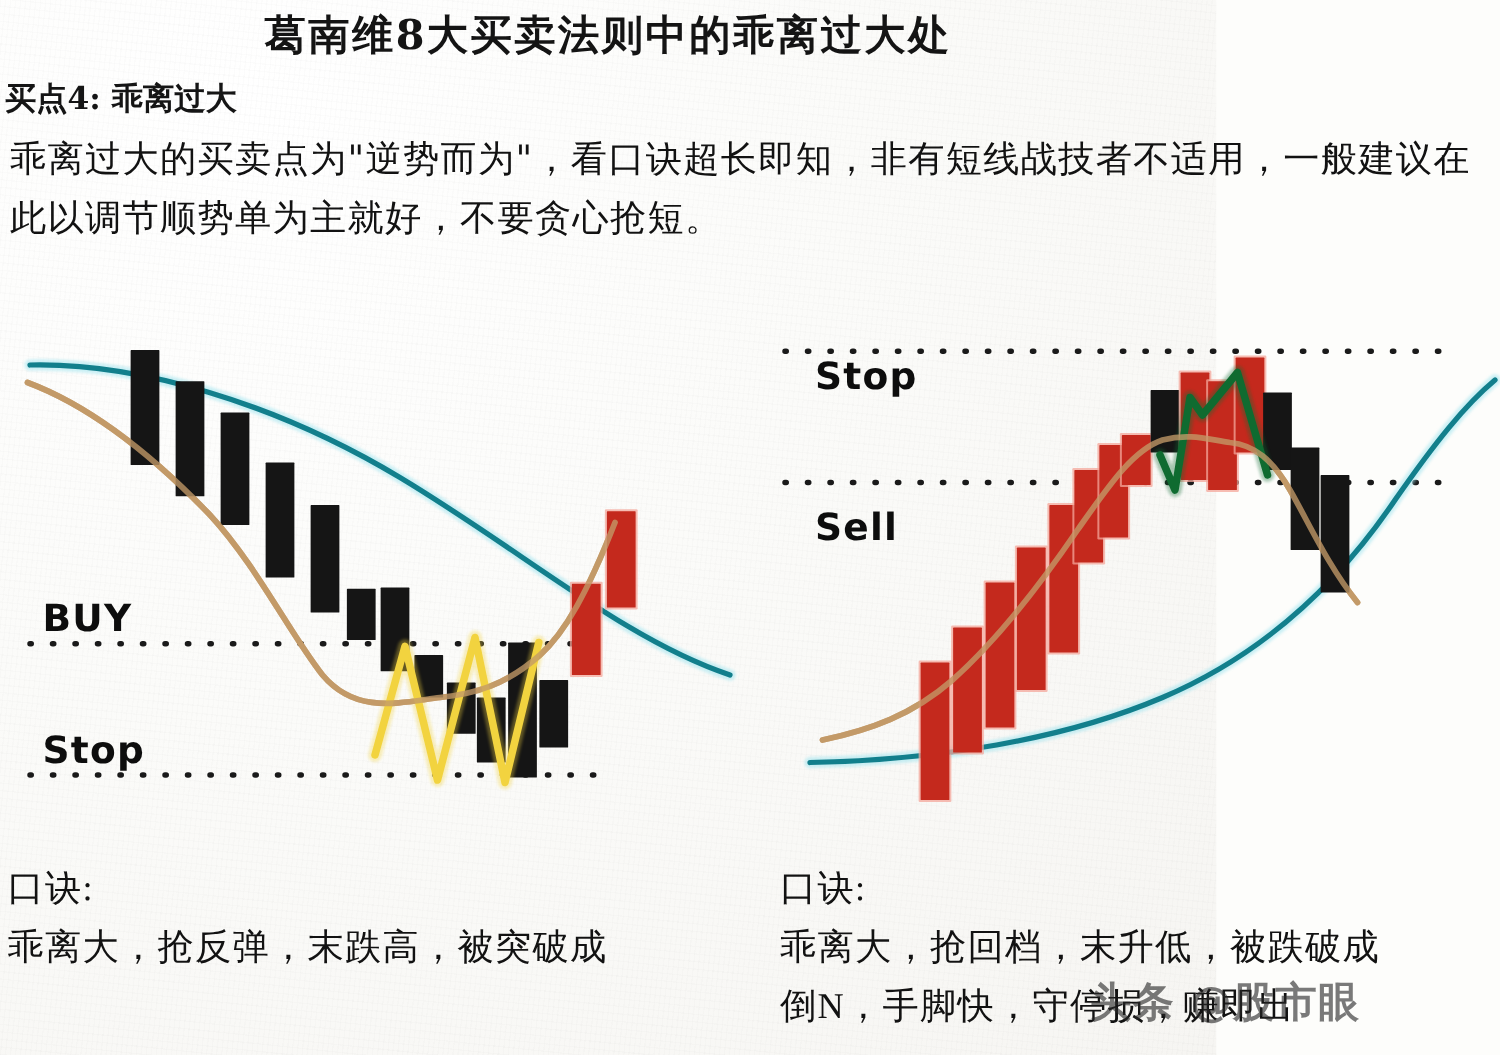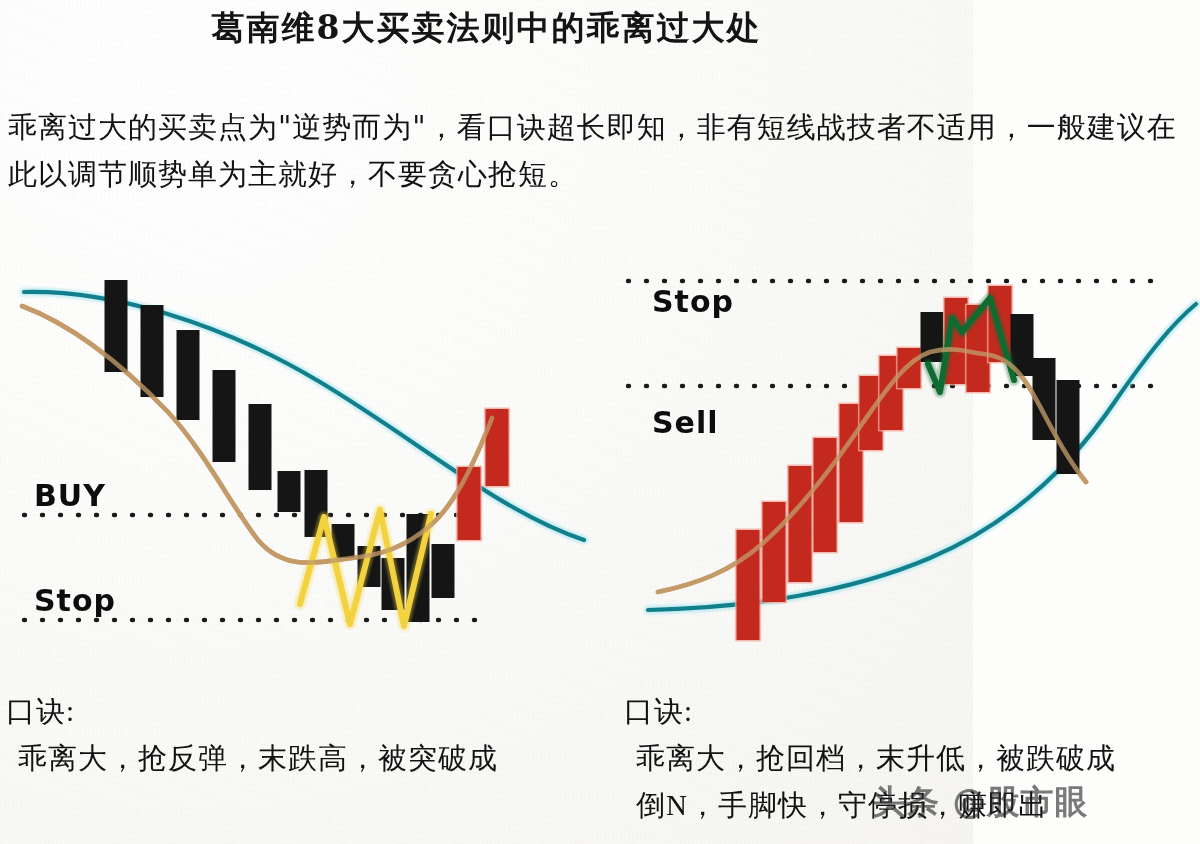--- a/index.html
+++ b/index.html
@@ -72,40 +72,41 @@
   
   .mnemo{
     position:absolute;top:688px;width:580px;
     font-size:29px;line-height:47px;color:#121212;
     font-family:Liberation Serif, serif;
     letter-spacing:1px;
   }
   .mnemo.left{left:6px;}
   .mnemo.right{left:624px;}
   .mnemo .hdr{display:block;}
-  .mnemo .ln{display:block;margin-left:12px;}
+  .mnemo .ln{display:block;}
 
   
   .watermark{
     position:absolute;left:872px;top:780px;
     font-size:33px;font-weight:bold;
     color:rgba(40,40,40,0.62);
     font-family:"DejaVu Sans","Liberation Sans",sans-serif;
     white-space:nowrap;letter-spacing:1px;
     pointer-events:none;
   }
 </style>
 </head>
 <body>
 
 <div class="page">
   <div class="grain"></div>
 
   <div class="title">葛南维8大买卖法则中的乖离过大处</div>
 
+  <div class="subhead left">买点4: 乖离过大</div>
 
   <div class="intro">乖离过大的买卖点为"逆势而为"，看口诀超长即知，非有短线战技者不适用，一般建议在此以调节顺势单为主就好，不要贪心抢短。</div>
 
   <div class="chart" id="chart-buy">
       <svg width="600" height="400" viewBox="0 0 600 400">
         <defs>
           <filter id="g-chart-buy" x="-30%" y="-30%" width="160%" height="160%">
             <feGaussianBlur stdDeviation="1.1"></feGaussianBlur>
           </filter>
         </defs>

